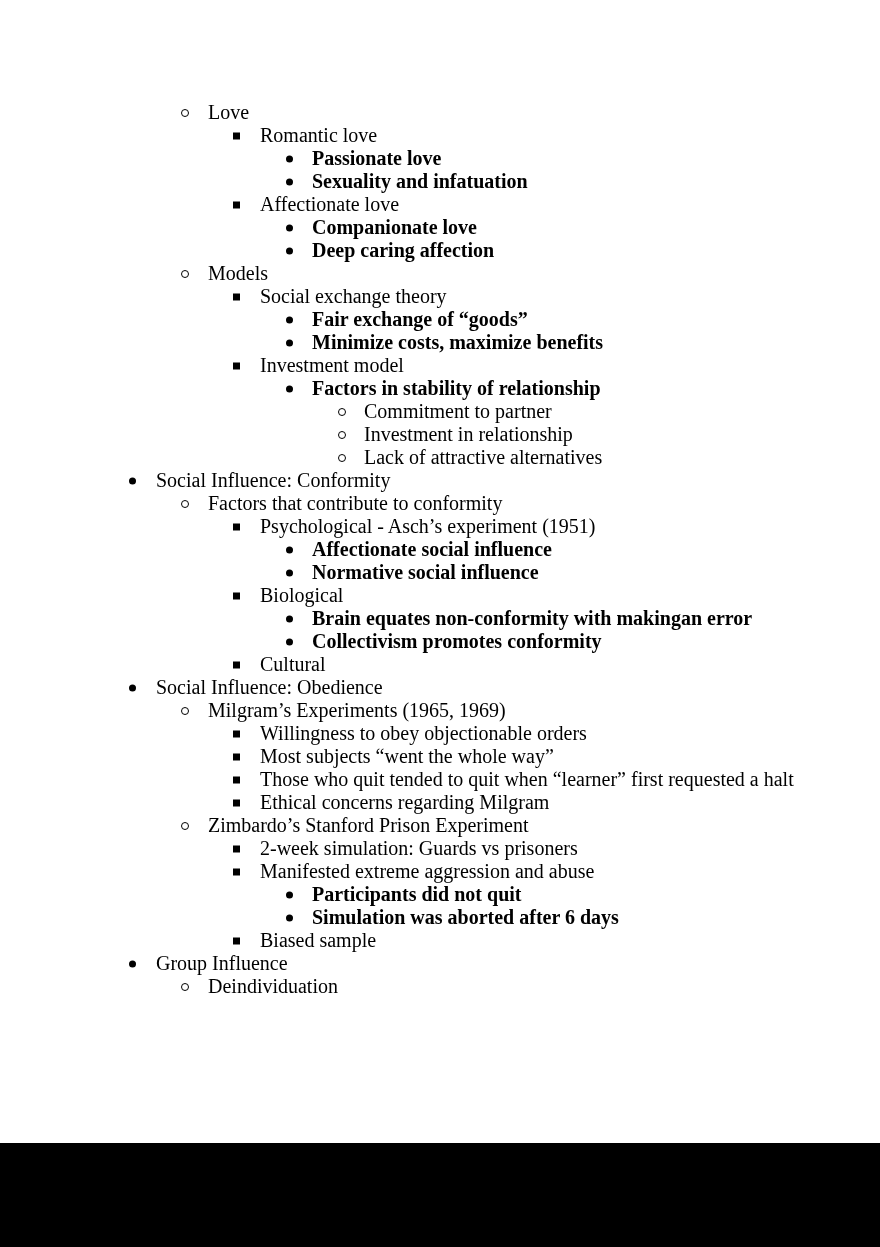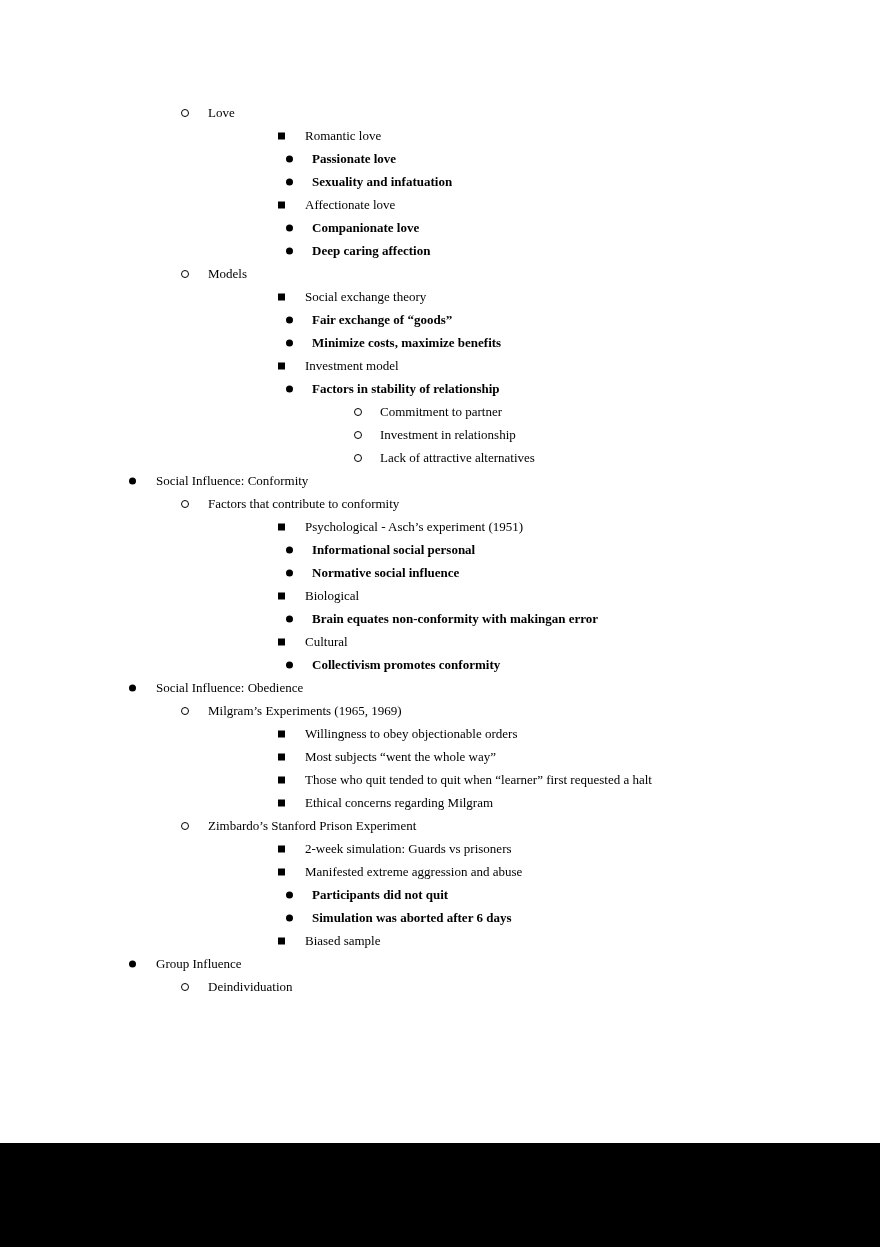--- a/index.html
+++ b/index.html
@@ -23,21 +23,21 @@
     height: 1143px;
     background: #ffffff;
   }
   .outline {
     padding-top: 101px;
   }
   .row {
     position: relative;
     height: 23px;
     line-height: 23px;
-    font-size: 13px;
+    font-size: 20px;
     color: #000000;
     white-space: nowrap;
   }
   .row .text {
     display: inline-block;
   }
   .bullet {
     position: absolute;
     top: 50%;
     transform: translateY(-50%);
@@ -58,23 +58,23 @@
     box-sizing: border-box;
   }
   .b-square {
     width: 7px;
     height: 7px;
     background: #000000;
   }
   
   .lvl-1 { padding-left: 156px; }  .lvl-1 .bullet { left: 129px; }
   .lvl-2 { padding-left: 208px; }  .lvl-2 .bullet { left: 181px; }
-  .lvl-3 { padding-left: 260px; margin-left: 45px; }  .lvl-3 .bullet { left: 233px; }
+  .lvl-3 { padding-left: 260px; }  .lvl-3 .bullet { left: 233px; }
   .lvl-4 { padding-left: 312px; font-weight: bold; }  .lvl-4 .bullet { left: 286px; }
-  .lvl-5 { padding-left: 364px; margin-left: 16px; }  .lvl-5 .bullet { left: 338px; }
+  .lvl-5 { padding-left: 364px; }  .lvl-5 .bullet { left: 338px; }
   .bottom-bar {
     position: absolute;
     left: 0;
     top: 1143px;
     width: 880px;
     height: 104px;
     background: #000000;
   }
 </style>
 </head>
@@ -173,46 +173,46 @@
     <span class="text">Factors that contribute to conformity</span>
   </div>
 
   <div class="row lvl-3">
     <span class="bullet b-square"></span>
     <span class="text">Psychological - Asch’s experiment (1951)</span>
   </div>
 
   <div class="row lvl-4">
     <span class="bullet b-disc"></span>
-    <span class="text">Informational social personal</span>
+    <span class="text">Affectionate social influence</span>
   </div>
 
   <div class="row lvl-4">
     <span class="bullet b-disc"></span>
     <span class="text">Normative social influence</span>
   </div>
 
   <div class="row lvl-3">
     <span class="bullet b-square"></span>
     <span class="text">Biological</span>
   </div>
 
   <div class="row lvl-4">
     <span class="bullet b-disc"></span>
     <span class="text">Brain equates non-conformity with makingan error</span>
   </div>
 
+  <div class="row lvl-4">
+    <span class="bullet b-disc"></span>
+    <span class="text">Collectivism promotes conformity</span>
+  </div>
+
   <div class="row lvl-3">
     <span class="bullet b-square"></span>
     <span class="text">Cultural</span>
-  </div>
-
-  <div class="row lvl-4">
-    <span class="bullet b-disc"></span>
-    <span class="text">Collectivism promotes conformity</span>
   </div>
 
   <div class="row lvl-1">
     <span class="bullet b-disc"></span>
     <span class="text">Social Influence: Obedience</span>
   </div>
 
   <div class="row lvl-2">
     <span class="bullet b-circle"></span>
     <span class="text">Milgram’s Experiments (1965, 1969)</span>

